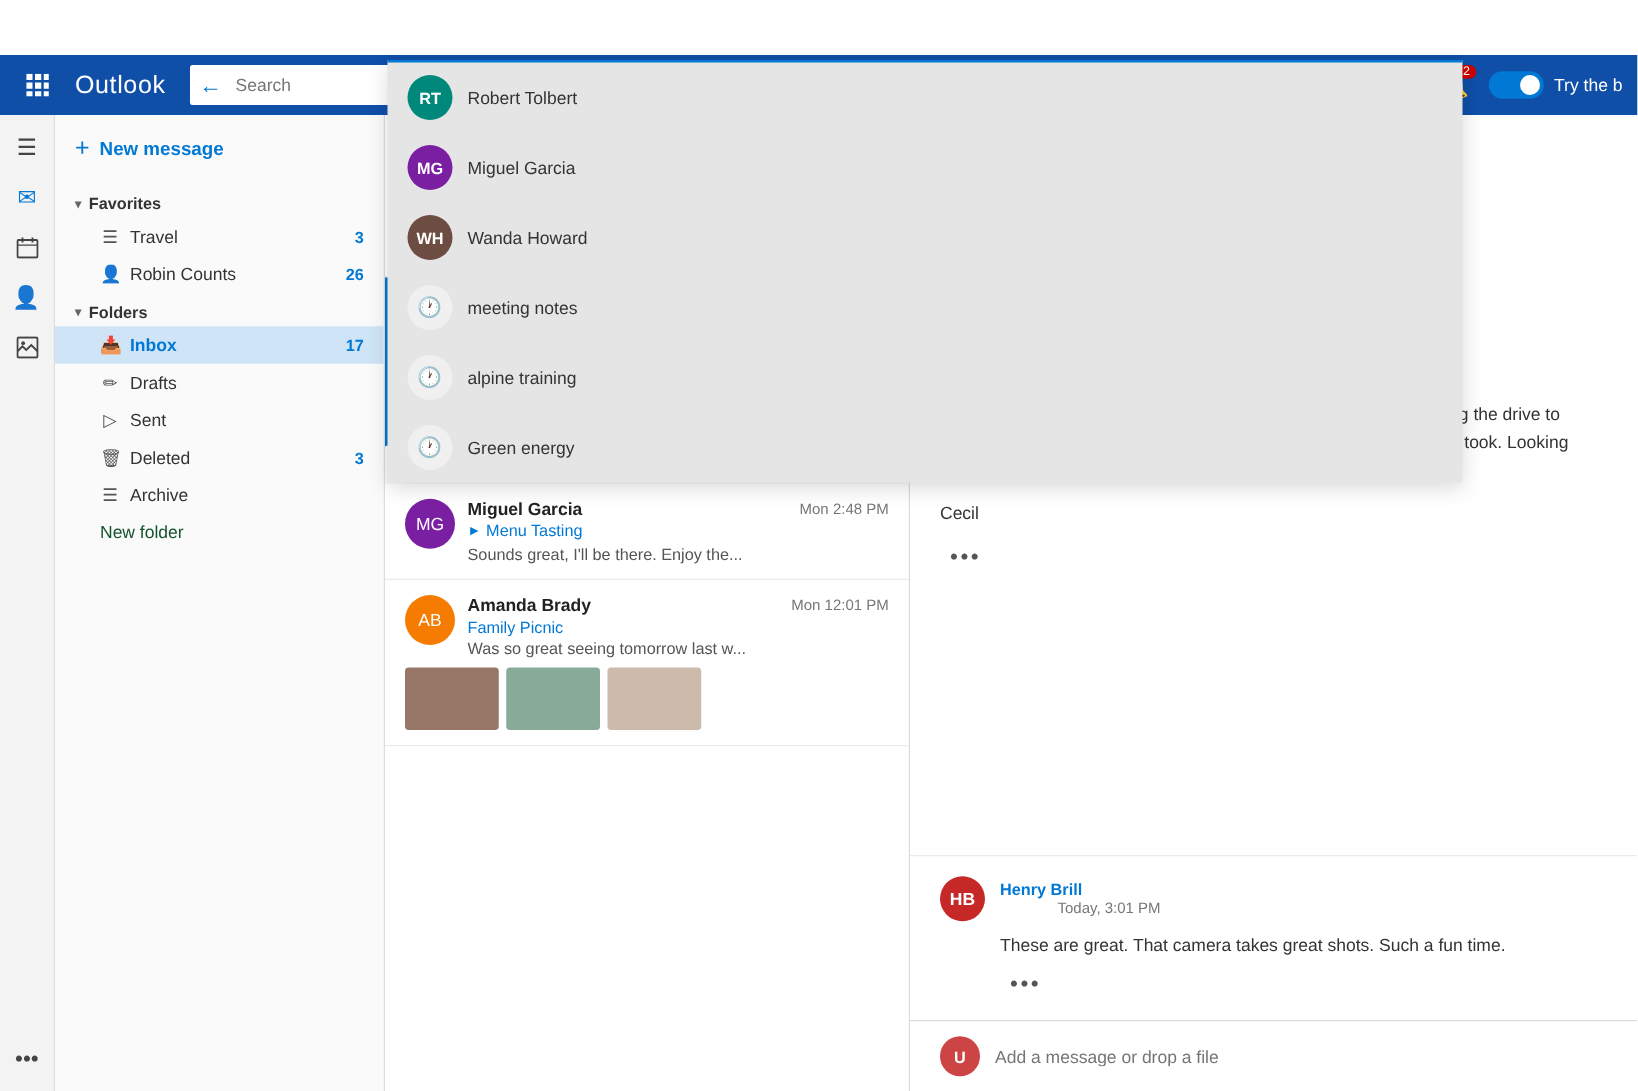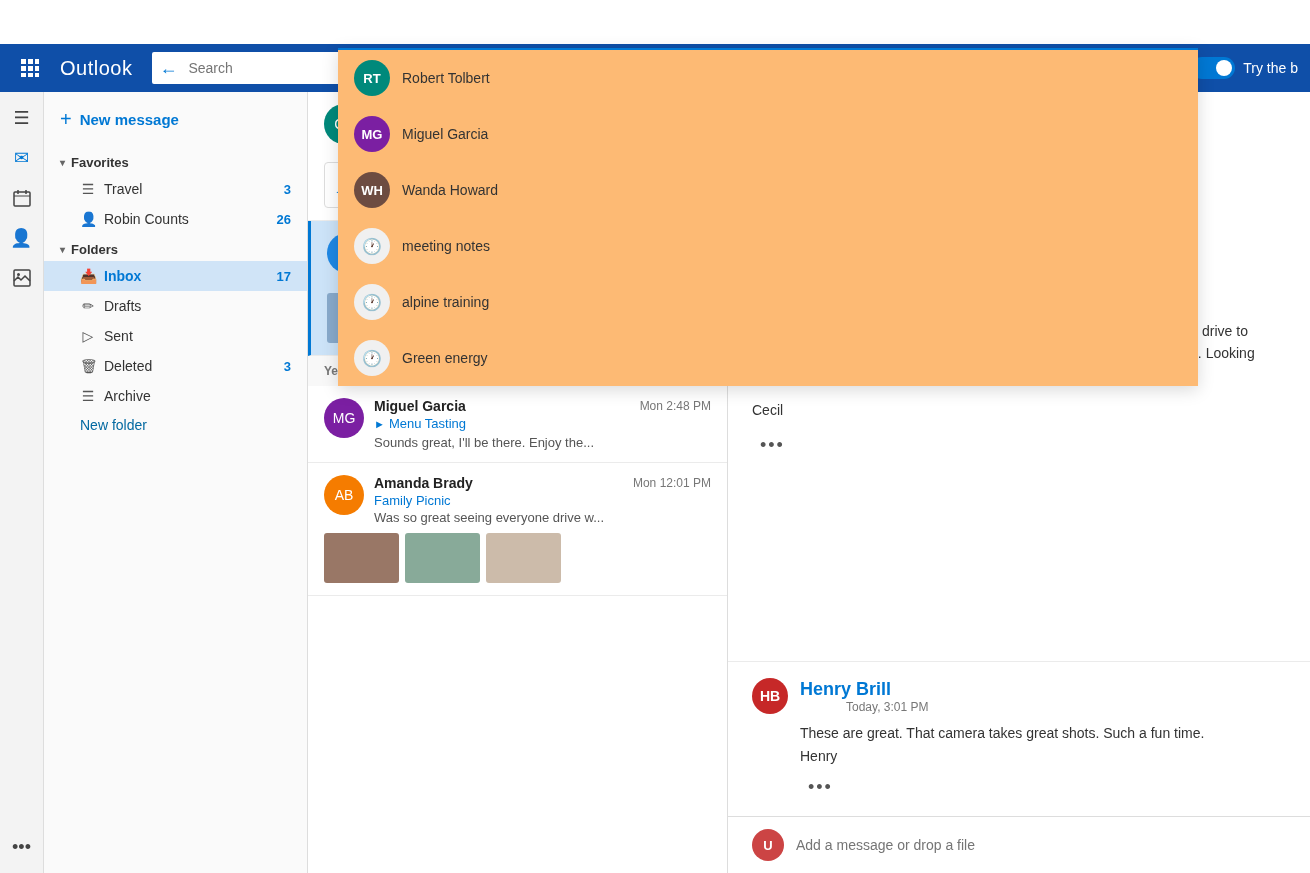--- a/index.html
+++ b/index.html
@@ -173,21 +173,21 @@
       cursor: pointer;
       gap: 8px;
     }
     .nav-item.active { background: #d0e4f7; color: #0078d4; font-weight: 600; }
     .nav-item-icon { color: #555; font-size: 14px; width: 16px; text-align: center; }
     .nav-item-label { flex: 1; }
     .nav-item-count { font-size: 13px; color: #0078d4; font-weight: 600; }
 
     .new-folder-link {
       padding: 6px 16px 6px 36px;
-      color: #0369a1;
+      color: #14532d;
       font-size: 14px;
       cursor: pointer;
     }
 
     
     .message-list {
       width: 420px;
       border-right: 1px solid #ddd;
       display: flex;
       flex-direction: column;
@@ -282,21 +282,21 @@
     .thread-sender-row { display: flex; align-items: center; gap: 12px; margin-bottom: 8px; }
     .thread-avatar {
       width: 36px; height: 36px;
       border-radius: 50%;
       background: #cc4444;
       display: flex; align-items: center; justify-content: center;
       color: white; font-weight: 600; font-size: 14px;
       flex-shrink: 0;
     }
     .thread-sender-info { flex: 1; }
-    .thread-sender-name { font-size: 18px; color: #0078d4; font-weight: 600; }
+    .thread-sender-name { font-size: 13px; color: #0078d4; font-weight: 600; }
     .thread-sender-time { font-size: 12px; color: #777; margin-left: 46px; }
     .thread-body { font-size: 14px; color: #333; line-height: 1.6; margin-left: 48px; }
 
     
     .reply-bar {
       border-top: 1px solid #ddd;
       padding: 12px 24px;
       display: flex;
       align-items: center;
       gap: 12px;
@@ -317,25 +317,24 @@
       background: transparent;
       cursor: pointer;
     }
 
     
     .search-dropdown {
       position: absolute;
       top: 48px;
       left: 310px;
       width: 860px;
-      background: #fdba74;
+      background: #e5e5e5;
       box-shadow: 0 4px 16px rgba(0,0,0,0.15);
       z-index: 200;
       border-top: 2px solid #0078d4;
-      margin-left: 28px;
     }
     .search-dropdown-item {
       display: flex;
       align-items: center;
       gap: 12px;
       padding: 10px 16px;
       cursor: pointer;
       font-size: 14px;
       color: #333;
     }
@@ -578,21 +577,21 @@
 
     <div class="msg-item">
       <div class="msg-header">
         <div class="msg-avatar av-orange">AB</div>
         <div class="msg-body">
           <div style="display:flex;justify-content:space-between;align-items:center;">
             <span class="msg-sender">Amanda Brady</span>
             <span class="msg-time">Mon 12:01 PM</span>
           </div>
           <div class="msg-subject">Family Picnic</div>
-          <div class="msg-preview">Was so great seeing everyone drive w...</div>
+          <div class="msg-preview">Was so great seeing tomorrow last w...</div>
         </div>
       </div>
       <div class="msg-attachments">
         <div class="msg-thumb" style="background:#997766;"></div>
         <div class="msg-thumb" style="background:#88aa99;"></div>
         <div class="msg-thumb" style="background:#ccbbaa;"></div>
       </div>
     </div>
   </div>
 
@@ -639,21 +638,20 @@
     <div class="thread-item">
       <div class="thread-sender-row">
         <div class="thread-avatar av-red">HB</div>
         <div class="thread-sender-info">
           <div class="thread-sender-name">Henry Brill</div>
           <div class="thread-sender-time">Today, 3:01 PM</div>
         </div>
       </div>
       <div class="thread-body">
         <p>These are great. That camera takes great shots. Such a fun time.</p>
-        <p>Henry</p>
       </div>
       <div style="margin-left:48px;margin-top:8px;">
         <button class="dots-btn">•••</button>
       </div>
     </div>
 
     <div class="reply-bar">
       <div class="reply-avatar">U</div>
       <input class="reply-input" type="text" placeholder="Add a message or drop a file" style="">
     </div>

